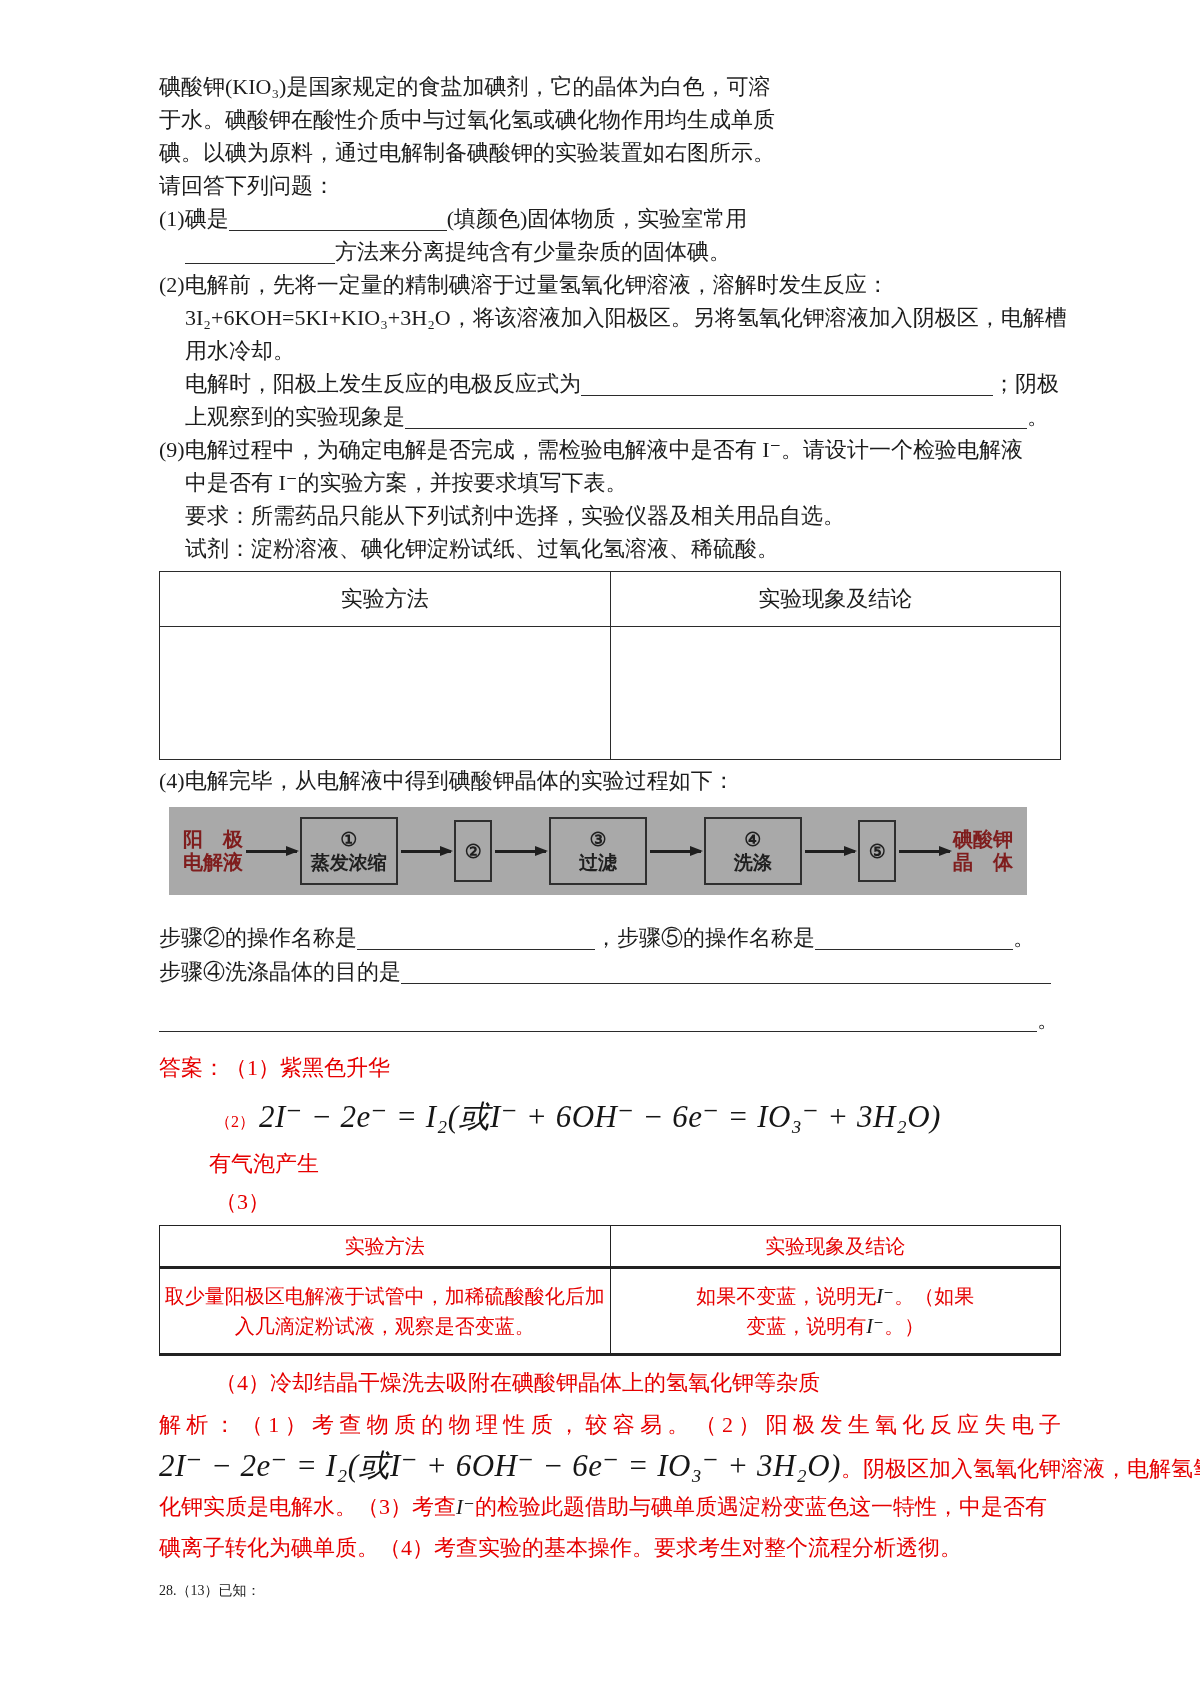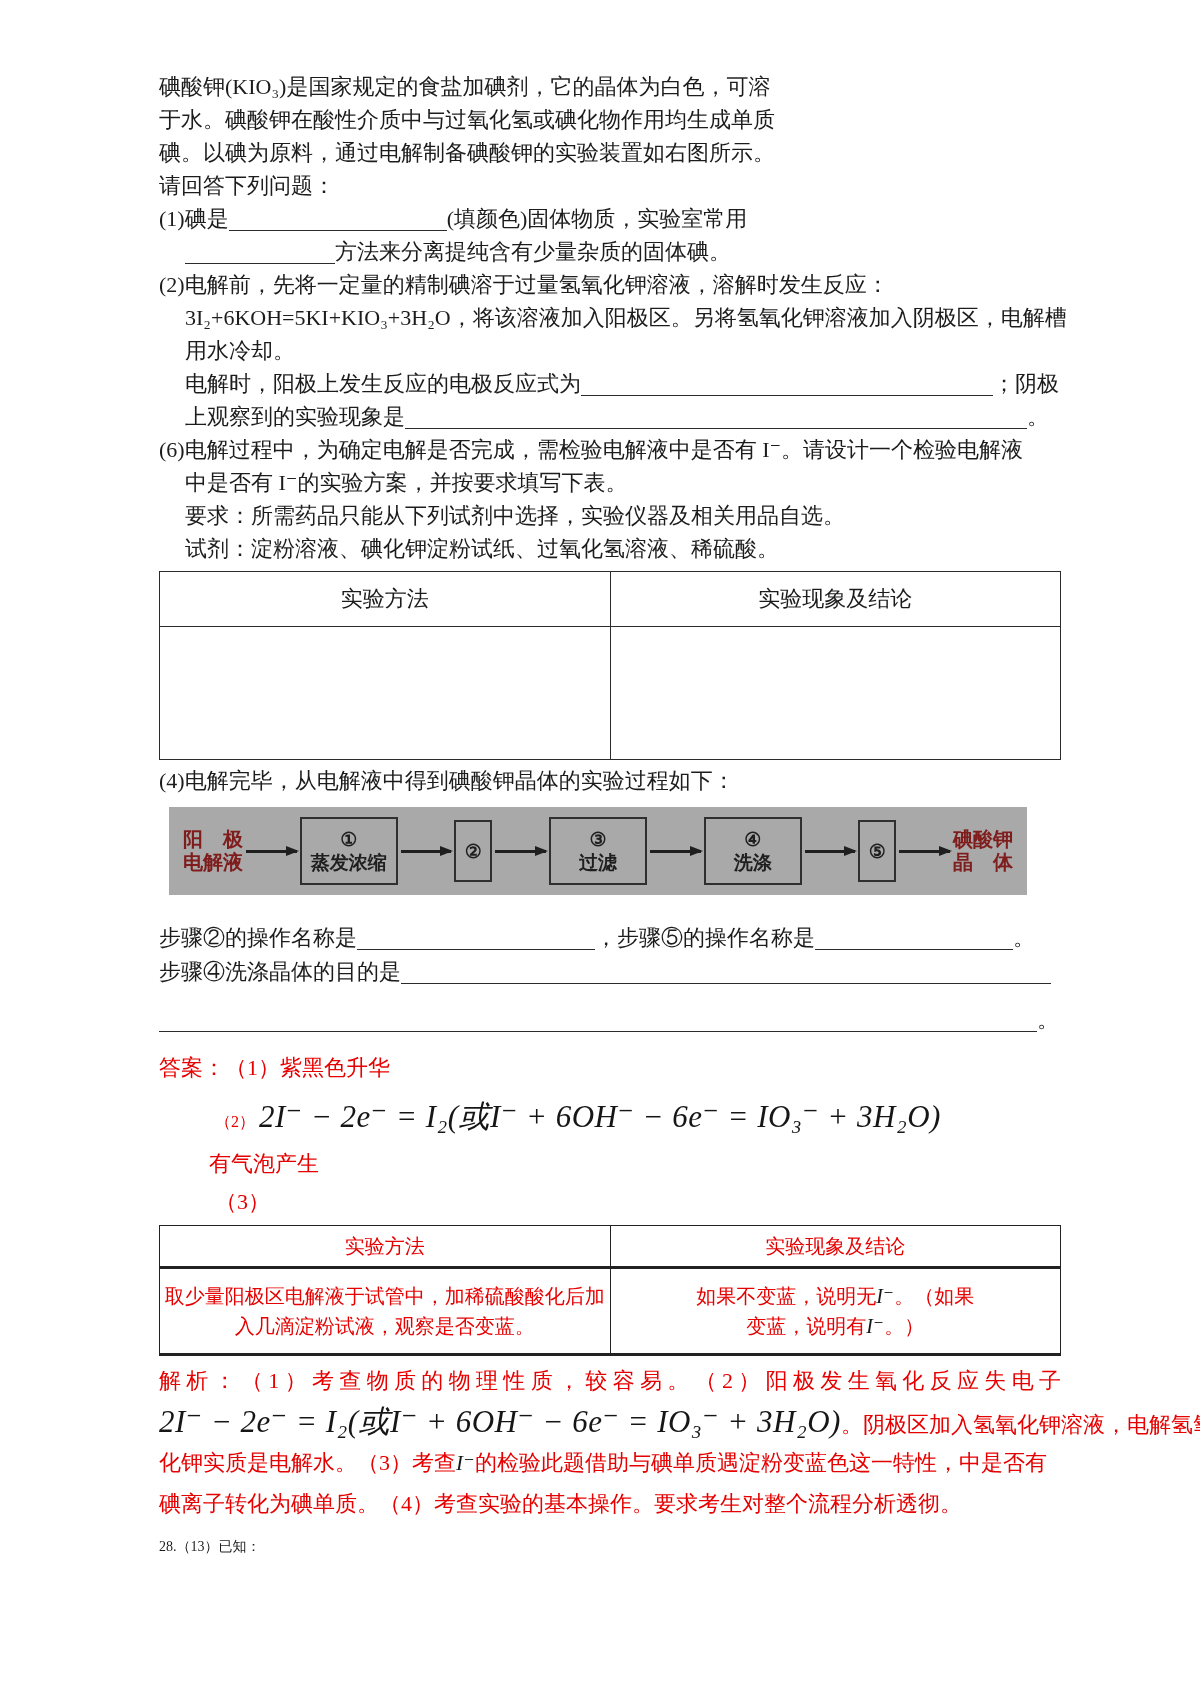--- a/index.html
+++ b/index.html
@@ -61,21 +61,21 @@
   <div class="line">(2)电解前，先将一定量的精制碘溶于过量氢氧化钾溶液，溶解时发生反应：</div>
   <div class="line ind">3I₂+6KOH=5KI+KIO₃+3H₂O，将该溶液加入阳极区。另将氢氧化钾溶液加入阴极区，电解槽</div>
   <div class="line ind">用水冷却。</div>
   <div class="line ind">
     <span>电解时，阳极上发生反应的电极反应式为</span><span class="blank" style="width:412px"></span><span>；阴极</span>
   </div>
   <div class="line ind">
     <span>上观察到的实验现象是</span><span class="blank" style="width:622px"></span><span>。</span>
   </div>
 
-  <div class="line">(6)电解过程中，为确定电解是否完成，需检验电解液中是否有 I⁻。请设计一个检验电解液</div>
+  <div class="line">(9)电解过程中，为确定电解是否完成，需检验电解液中是否有 I⁻。请设计一个检验电解液</div>
   <div class="line ind">中是否有 I⁻的实验方案，并按要求填写下表。</div>
   <div class="line ind">要求：所需药品只能从下列试剂中选择，实验仪器及相关用品自选。</div>
   <div class="line ind">试剂：淀粉溶液、碘化钾淀粉试纸、过氧化氢溶液、稀硫酸。</div>
 
   <table class="tbl1">
     <tbody>
         <tr>
       <th>实验方法</th>
       <th>实验现象及结论</th>
     </tr>
@@ -157,20 +157,21 @@
           <span>如果不变蓝，说明无</span><span class="eq" style="font-size:20px">I⁻</span><span>。（如果</span>
         </div>
         <div>
           <span>变蓝，说明有</span><span class="eq" style="font-size:20px">I⁻</span><span>。）</span>
         </div>
       </td>
     </tr>
   </tbody>
     </table>
 
+  <div class="ans-line red mt10 ind56">（4）冷却结晶干燥洗去吸附在碘酸钾晶体上的氢氧化钾等杂质</div>
 
   <div class="jx jx-justify red mt4">解析：（1）考查物质的物理性质，较容易。（2）阳极发生氧化反应失电子</div>
   <div class="jx">
     <span class="eq">2I⁻ − 2e⁻ = I₂(或I⁻ + 6OH⁻ − 6e⁻ = IO₃⁻ + 3H₂O)</span><span class="red">。阴极区加入氢氧化钾溶液，电解氢氧</span>
   </div>
   <div class="jx red">
     <span>化钾实质是电解水。（3）考查</span><span class="eq" style="font-size:21px">I⁻</span><span>的检验此题借助与碘单质遇淀粉变蓝色这一特性，中是否有</span>
   </div>
   <div class="jx red">碘离子转化为碘单质。（4）考查实验的基本操作。要求考生对整个流程分析透彻。</div>
 

